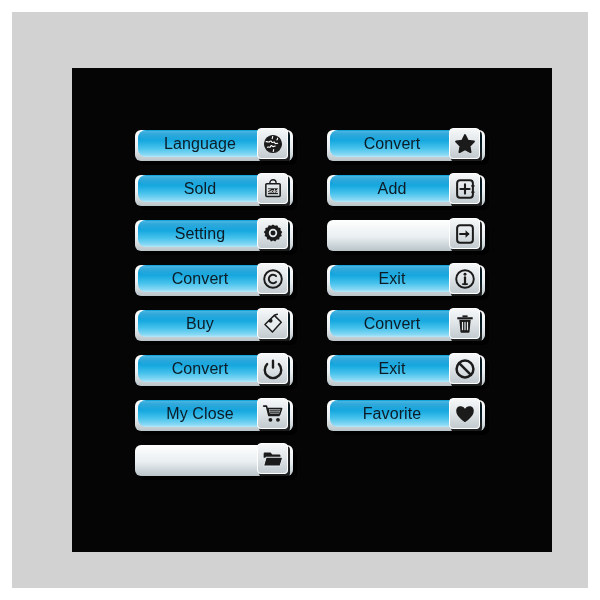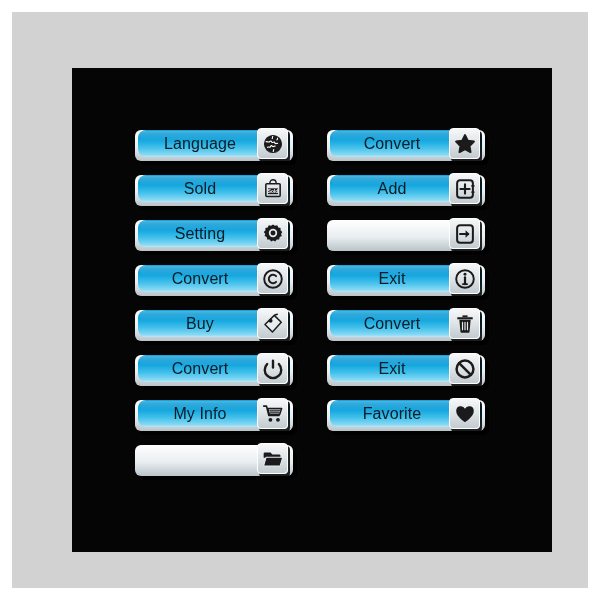--- a/index.html
+++ b/index.html
@@ -252,21 +252,21 @@
                   <path d="M5.6 6.6a9 9 0 1 0 12.8 0" fill="none" stroke="#1b1b1b" stroke-width="2.6" stroke-linecap="round"></path>
                   <rect x="10.7" y="1.6" width="2.6" height="10" rx="1.3" fill="#1b1b1b"></rect>
                 </svg>
               </div>
             </div>
             <div class="btn-wrap">
               <div class="btn-shadow"></div>
               <div class="btn-outline"></div>
               <div class="btn-body">
                 <div class="btn-gloss"></div>
-                <div class="btn-label">My Info</div>
+                <div class="btn-label">My Close</div>
               </div>
               <div class="icon-plate">
                 <svg width="22" height="22" viewBox="0 0 24 24">
                   <path d="M1.8 3.4h3.1l2.6 10.2h11.1" fill="none" stroke="#1b1b1b" stroke-width="1.8" stroke-linecap="round" stroke-linejoin="round"></path>
                   <path d="M6.4 6h15l-2.1 6.2H7.9z" fill="none" stroke="#1b1b1b" stroke-width="1.7" stroke-linejoin="round"></path>
                   <path d="M8.1 7.9h11.6M8.7 9.9h10.3" stroke="#1b1b1b" stroke-width="1.3"></path>
                   <circle cx="9.2" cy="18.4" r="2.1" fill="#1b1b1b"></circle>
                   <circle cx="17.4" cy="18.4" r="2.1" fill="#1b1b1b"></circle>
                 </svg>
               </div>

